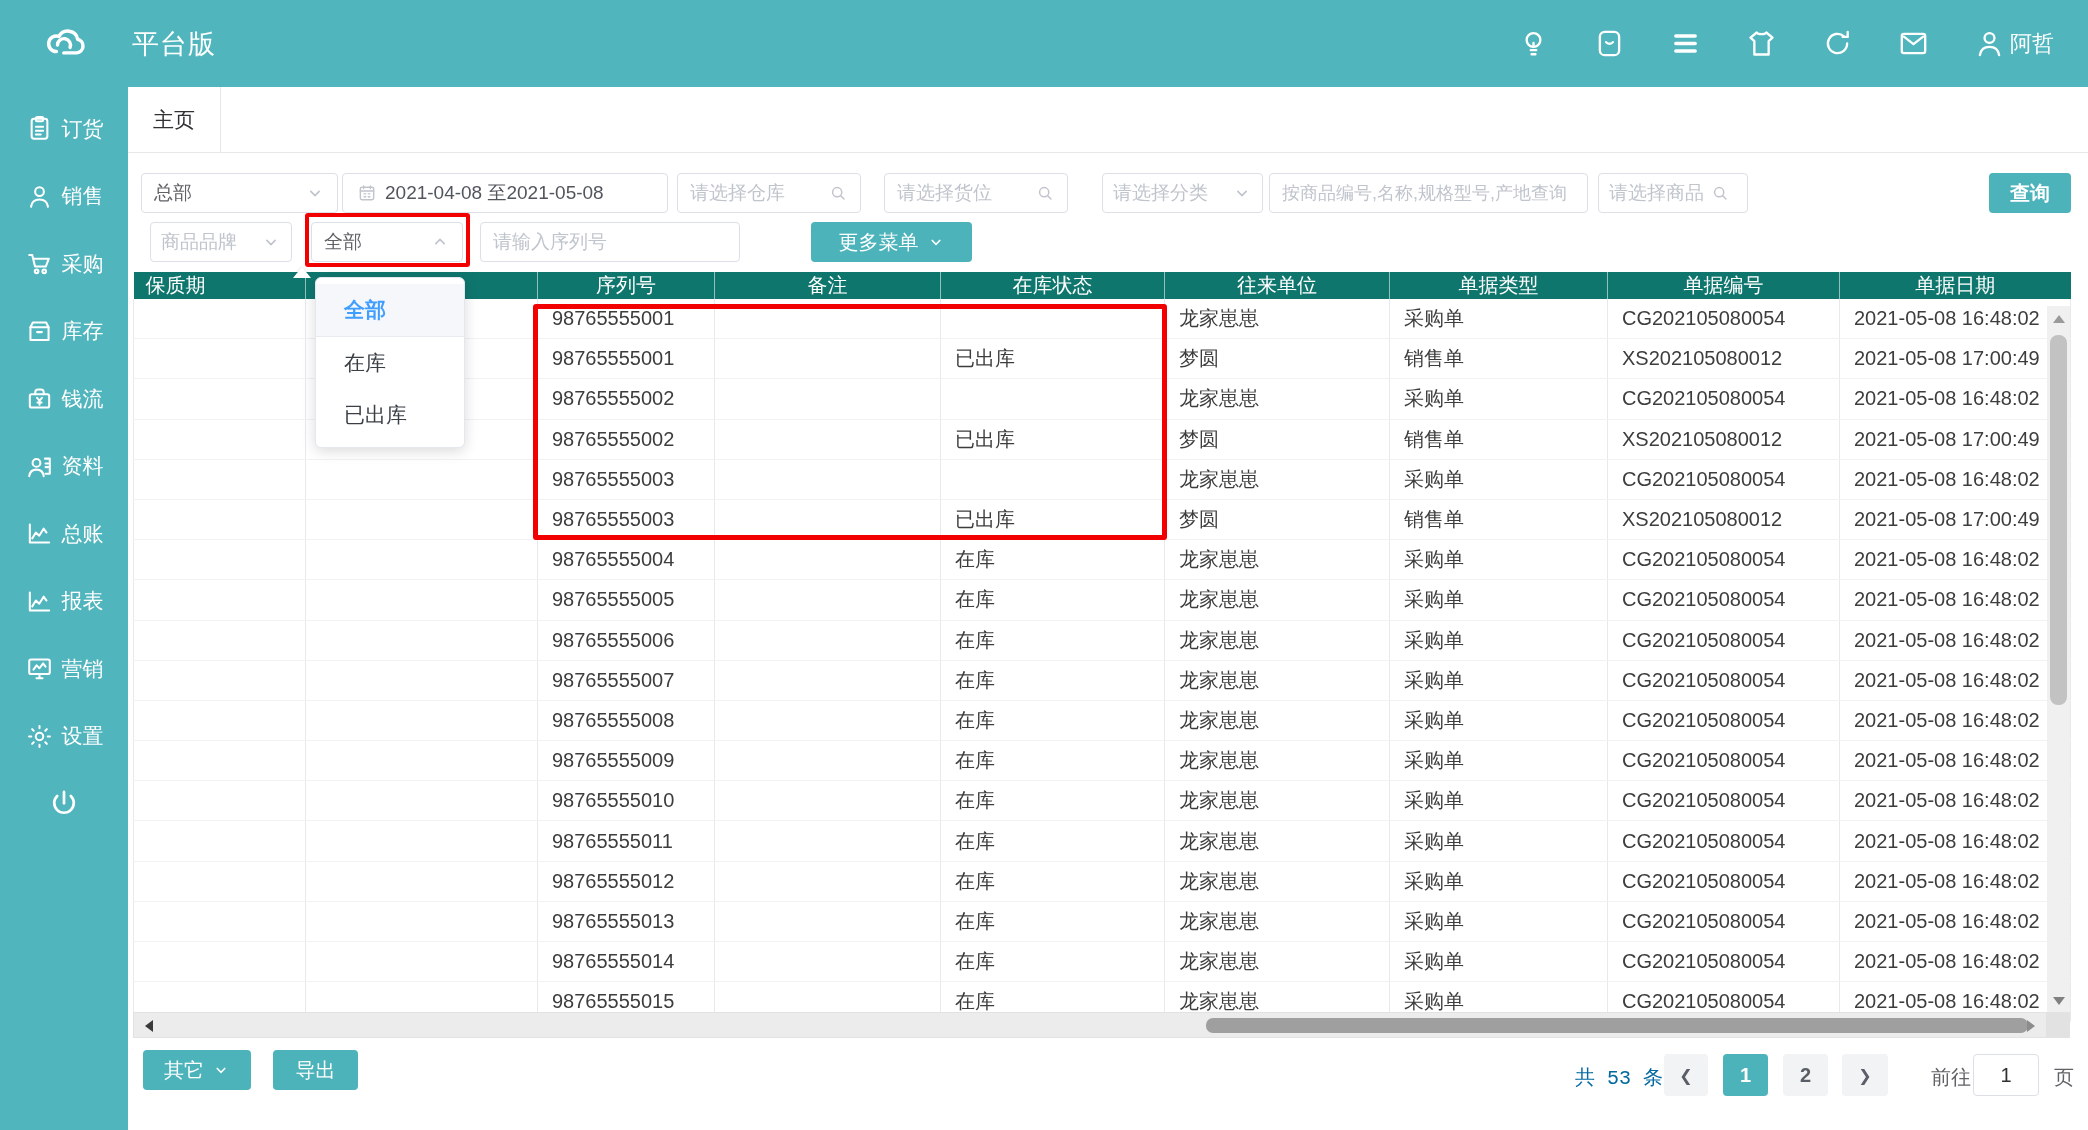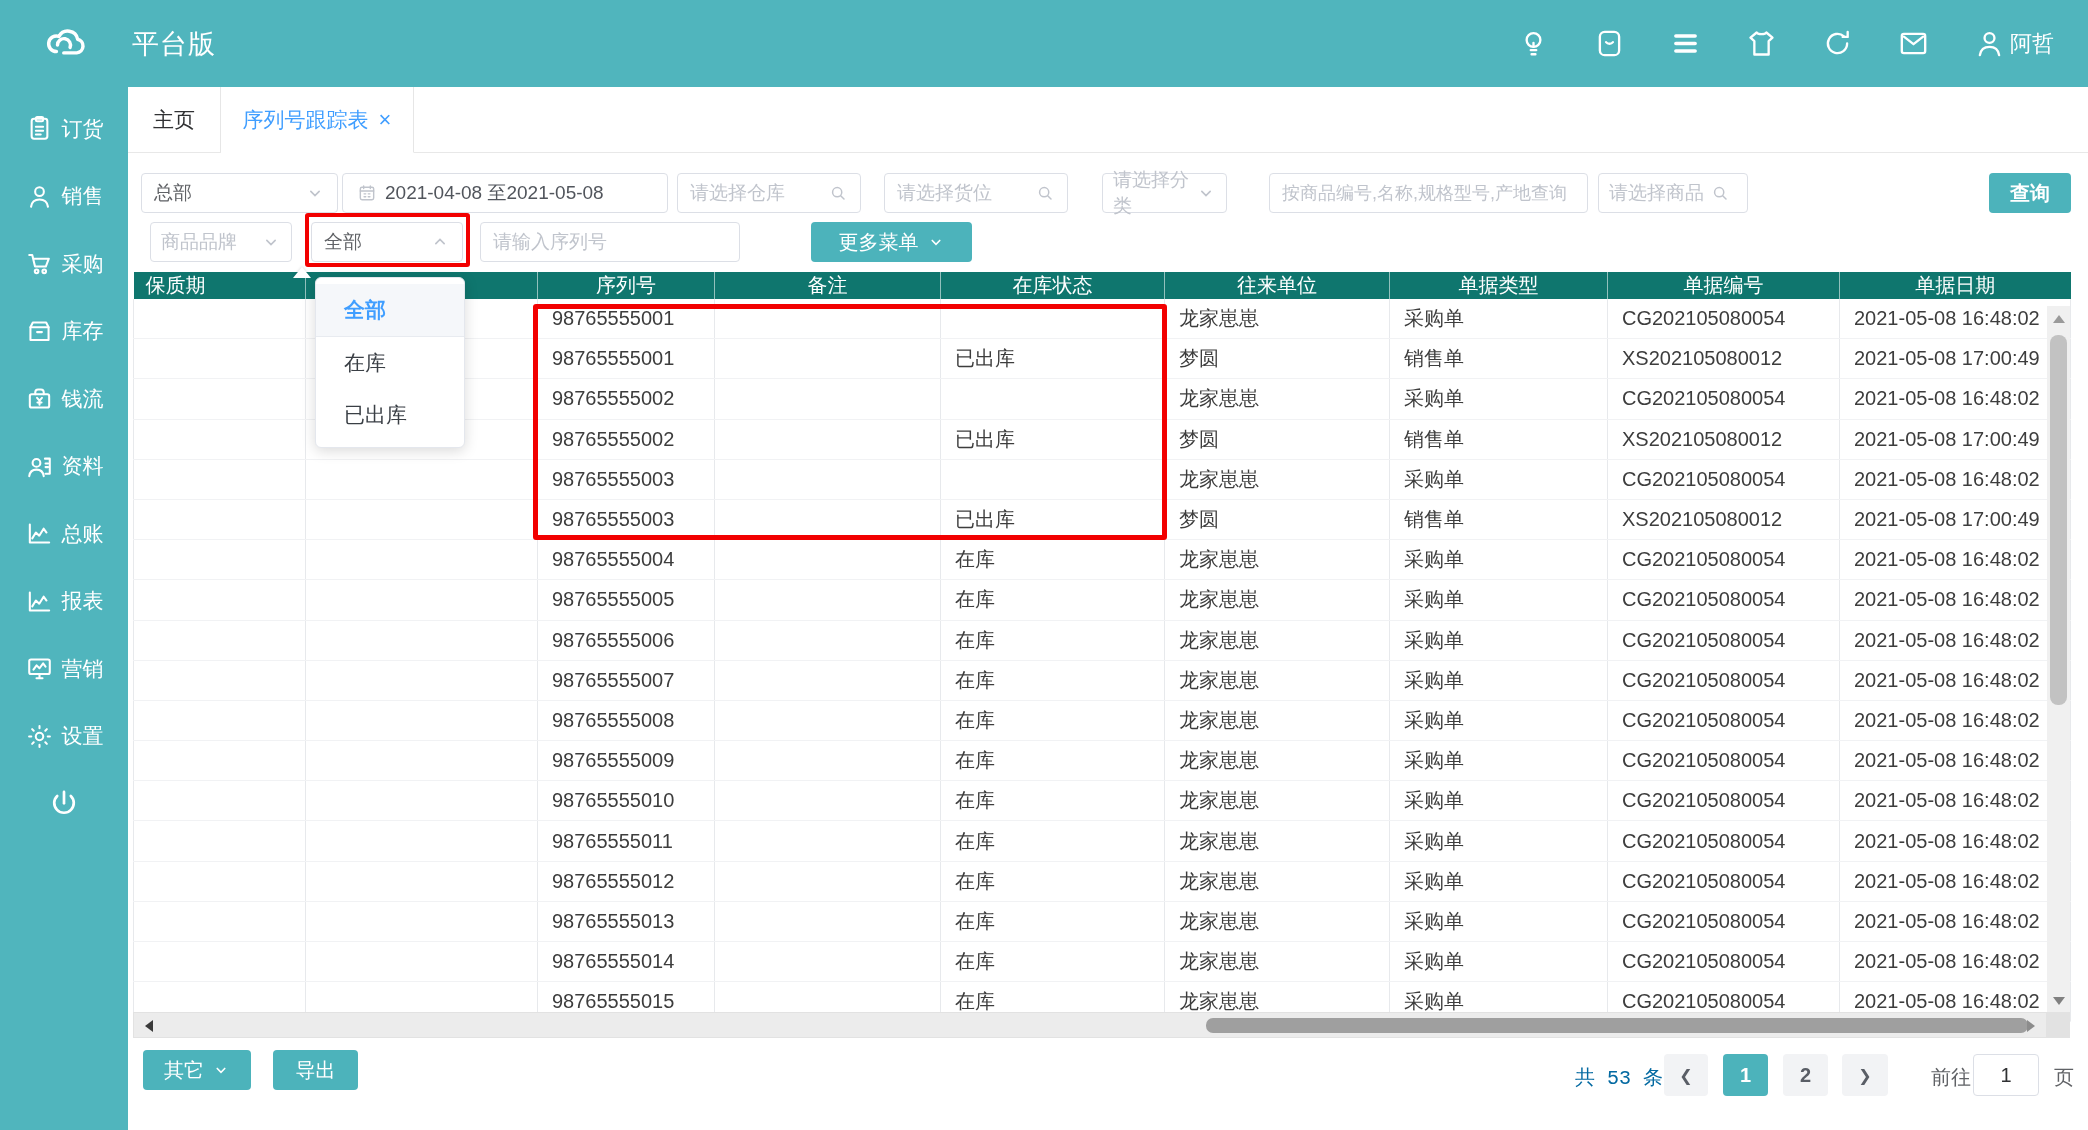--- a/index.html
+++ b/index.html
@@ -262,24 +262,20 @@
     </div>
   </div>
 
   <div class="abs main">
 
     
     <div class="abs tabbar" id="tabbar">
         <div class="tab t0">
           <span>主页</span>
         </div>
-        <div class="tab t1 active">
-          <span>序列号跟踪表</span>
-          <span class="tab-close">×</span>
-        </div>
       </div>
 
     
     <div class="abs ctl" style="left:13px;top:86px;width:197px;padding:0 12px;">
       <span class="grow">总部</span>
       <span>
           <svg viewBox="0 0 24 24" fill="none" stroke="currentColor" stroke-width="2" stroke-linecap="round">
             <path d="m7 10 5 5 5-5"></path>
           </svg>
         </span>
@@ -304,21 +300,21 @@
     </div>
     <div class="abs ctl" style="left:756px;top:86px;width:184px;padding:2px 12px;">
       <span class="ph grow">请选择货位</span>
       <span>
           <svg viewBox="0 0 24 24" fill="none" stroke="currentColor" stroke-width="1.8" stroke-linecap="round">
             <circle cx="11" cy="11" r="5.5"></circle>
             <path d="m15.2 15.2 4 4"></path>
           </svg>
         </span>
     </div>
-    <div class="abs ctl" style="left:974px;top:86px;width:125px;padding:0 10px;">
+    <div class="abs ctl" style="left:974px;top:86px;width:161px;padding:0 10px;">
       <span class="ph grow">请选择分类</span>
       <span>
           <svg viewBox="0 0 24 24" fill="none" stroke="currentColor" stroke-width="2" stroke-linecap="round">
             <path d="m7 10 5 5 5-5"></path>
           </svg>
         </span>
     </div>
     <input class="abs ctl" style="left: 1141px; top: 86px; width: 319px; font-size: 18px;" placeholder="按商品编号,名称,规格型号,产地查询">
     <div class="abs ctl" style="left:1470px;top:86px;width:150px;padding:0 10px;gap:6px;">
       <span class="ph">请选择商品</span>

